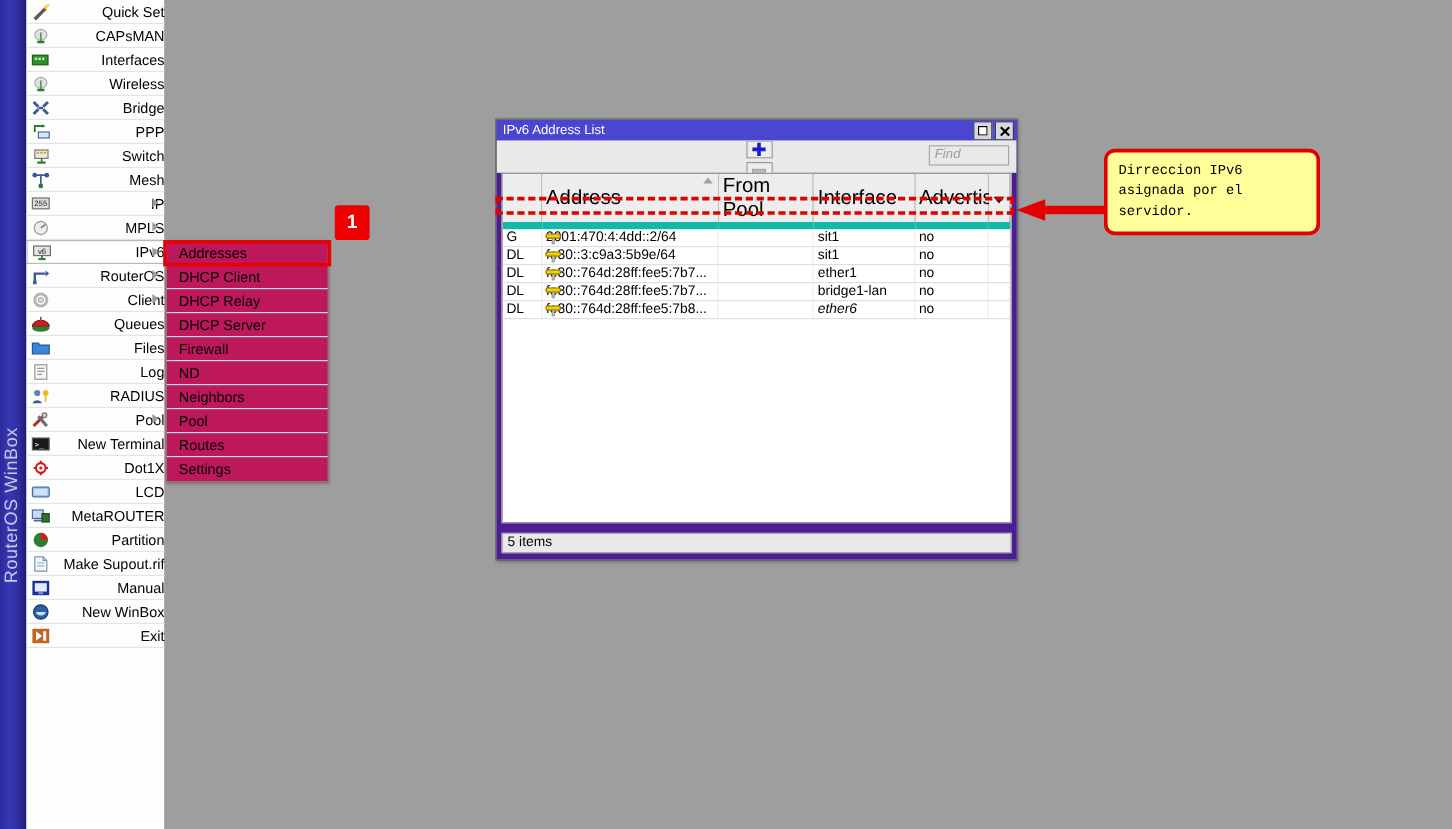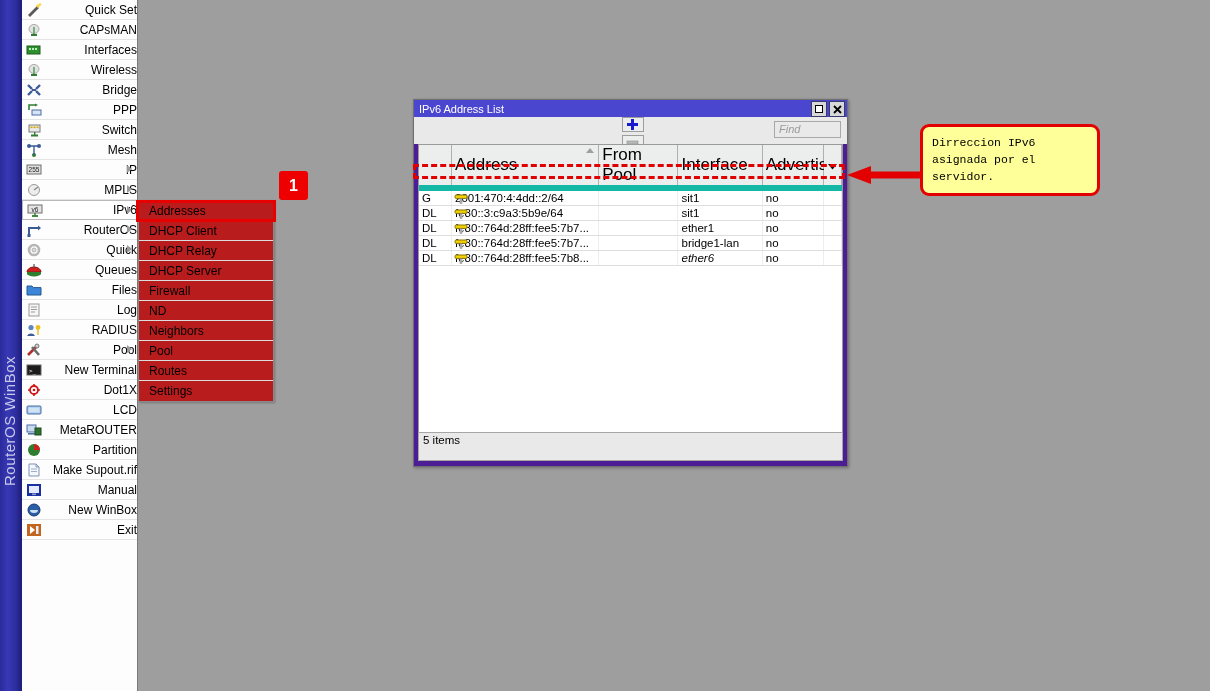--- a/index.html
+++ b/index.html
@@ -45,21 +45,21 @@
   .menu-item .mi-label{white-space:nowrap;}
   .menu-item.sel{background:#fff;border:1px solid #b9b9b9;border-right:none;}
   .mi-arrow{
     position:absolute;right:5px;top:5px;width:0;height:0;
     border-top:4px solid transparent;border-bottom:4px solid transparent;
     border-left:5px solid #9a9a9a;
   }
   
   #submenu{
     position:absolute;left:138px;top:200px;width:136px;
-    background:#b91c1c;border:1px solid #8a8a8a;box-sizing:border-box;
+    background:#be185d;border:1px solid #8a8a8a;box-sizing:border-box;
     box-shadow:1px 1px 2px rgba(0,0,0,.25);
   }
   .sub-item{
     height:20px;line-height:20px;padding-left:10px;
     border-bottom:1px solid #dcdcdc;font-size:12px;white-space:nowrap;
     box-sizing:border-box;
   }
   .sub-item:last-child{border-bottom:none;}
   #submenu-highlight{
     position:absolute;left:136px;top:200px;width:140px;height:22px;
@@ -127,21 +127,21 @@
   .pin-icon{
     position:absolute;left:2px;top:1px;width:14px;height:12px;
   }
   .italic{font-style:italic;margin-left:13px;}
   .sort-mark{
     position:absolute;right:4px;top:3px;width:0;height:0;
     border-left:4px solid transparent;border-right:4px solid transparent;
     border-bottom:5px solid #9f9f9f;
   }
   #statusbar{
-    position:absolute;left:4px;right:4px;bottom:5px;height:29px;
+    position:absolute;left:4px;right:4px;bottom:5px;height:17px;
     background:#e9e9e9;border:1px solid #a6a6a6;box-sizing:border-box;
     font-size:11.5px;line-height:15px;padding-left:4px;
   }
   
   #row-highlight{
     position:absolute;left:413px;top:164px;width:432px;height:15px;
     border:3px dashed #e00000;box-sizing:border-box;pointer-events:none;
   }
   
   #callout{
@@ -291,21 +291,21 @@
       <span class="mi-label">RouterOS</span>
       <span class="mi-arrow"></span>
     </div>
     <div class="menu-item">
       <span class="mi-icon">
         <svg width="16" height="14" viewBox="0 0 16 14">
           <circle cx="8" cy="7" r="5" fill="none" stroke="#b6b6b6" stroke-width="2.6"></circle>
           <circle cx="8" cy="7" r="2" fill="#dcdcdc" stroke="#b0b0b0"></circle>
         </svg>
       </span>
-      <span class="mi-label">Quick</span>
+      <span class="mi-label">Client</span>
       <span class="mi-arrow"></span>
     </div>
     <div class="menu-item">
       <span class="mi-icon">
         <svg width="16" height="14" viewBox="0 0 16 14">
           <path d="M1 9 a7 5 0 0 1 14 0 z" fill="#cf2020" stroke="#8c1010"></path>
           <path d="M1 9 h14 v1.5 a7 3 0 0 1 -14 0 z" fill="#2f7d2f"></path>
           <rect x="7.4" y="1" width="1.2" height="4" fill="#555"></rect>
         </svg>
       </span>

